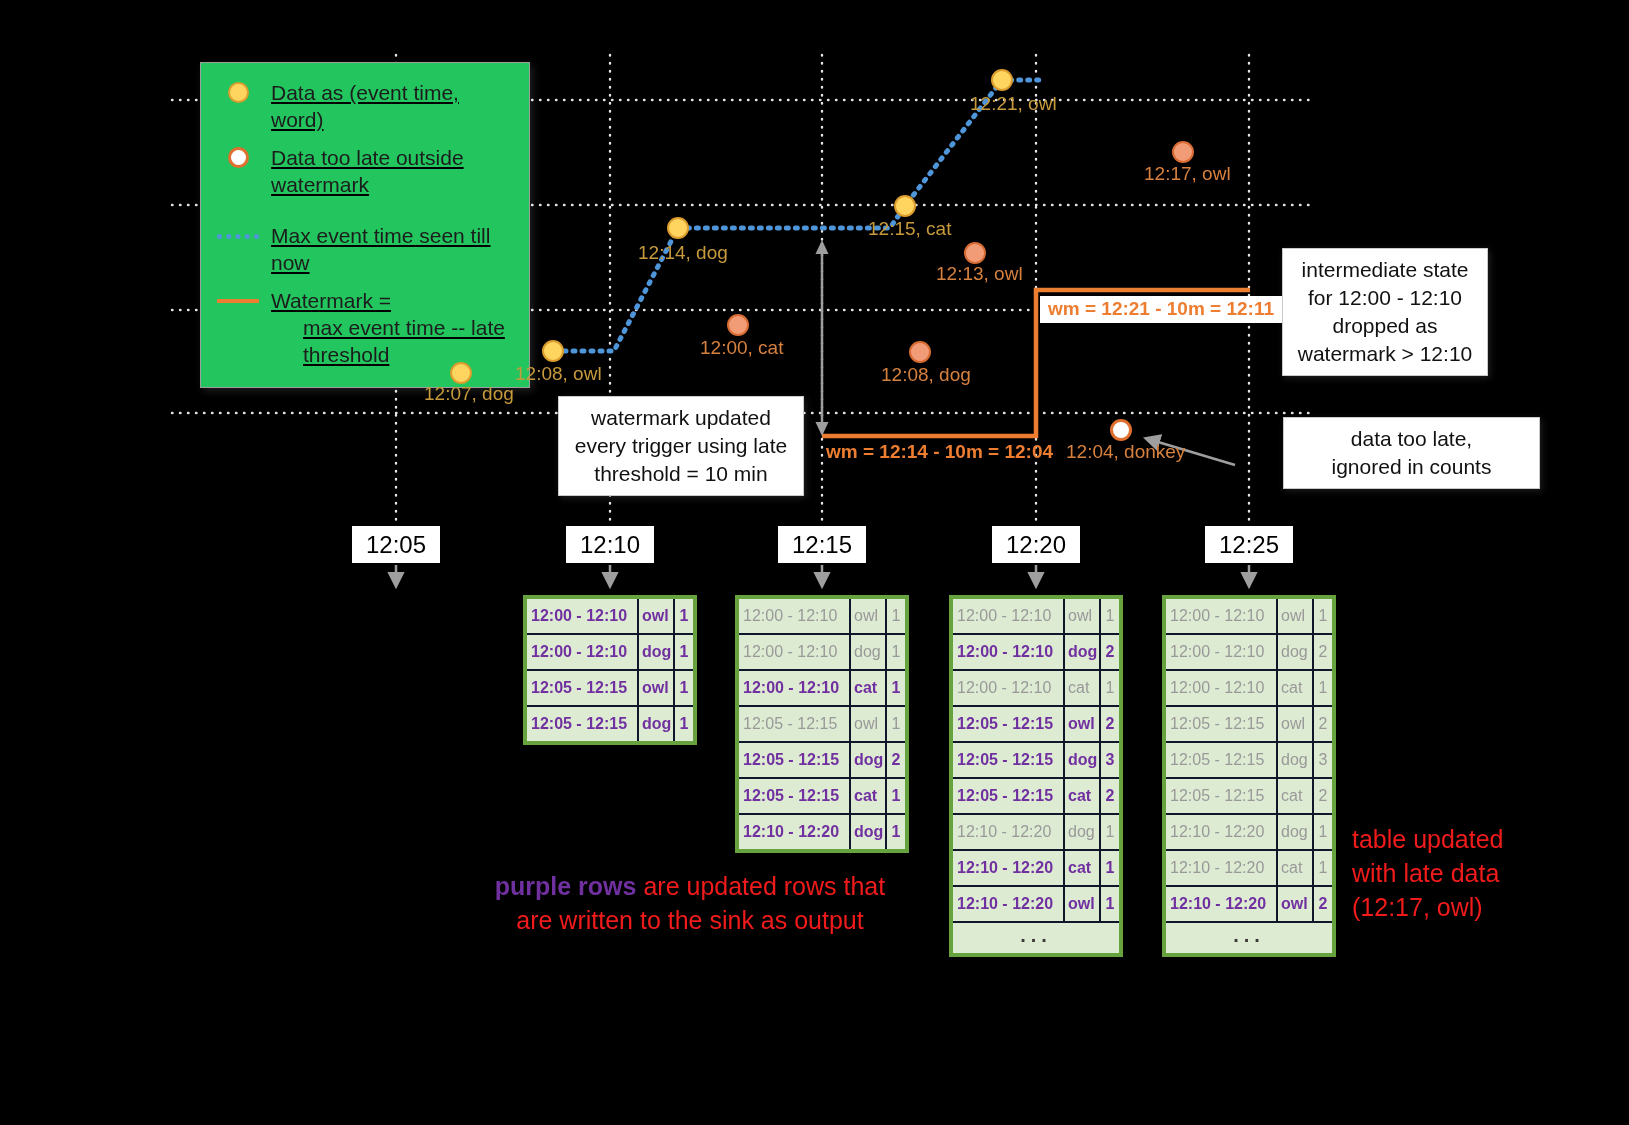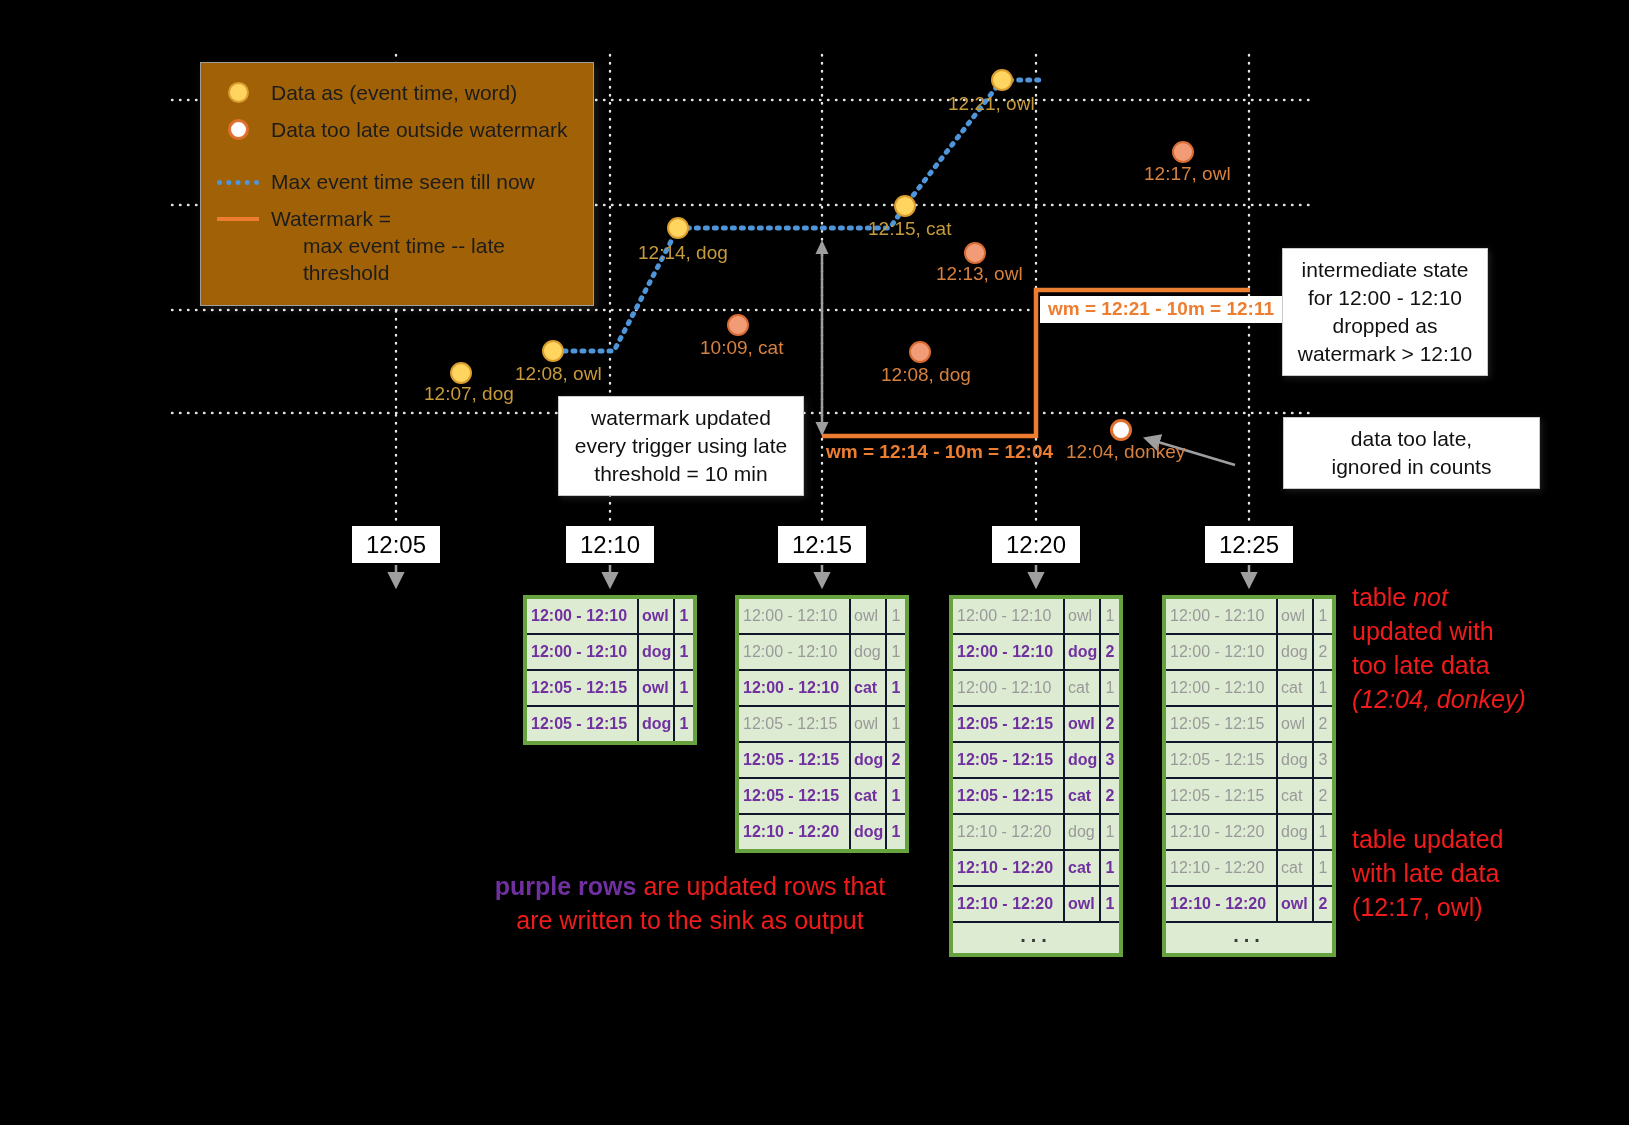--- a/index.html
+++ b/index.html
@@ -4,23 +4,23 @@
 <style>
   html,body{margin:0;padding:0;background:#000;}
   #stage{
     position:relative;width:1629px;height:1125px;background:#000;
     font-family:"Liberation Sans",sans-serif;overflow:hidden;
   }
   svg.overlay{position:absolute;left:0;top:0;}
 
   
   .legend{
-    position:absolute;left:200px;top:62px;width:394px;box-sizing:border-box;
-    background:#a16207;border:1px solid #9e9e9e;box-shadow:3px 3px 8px rgba(255,255,255,.12);
-    padding:16px 16px 18px 14px;display:flex;flex-direction:column;gap:10px;
+    position:absolute;left:200px;top:62px;width:330px;box-sizing:border-box;
+    background:#22c55e;border:1px solid #9e9e9e;box-shadow:3px 3px 8px rgba(255,255,255,.12);
+    padding:16px 16px 18px 14px;display:flex;flex-direction:column;gap:10px;text-decoration:underline;
   }
   .legend-item{display:flex;align-items:flex-start;gap:10px;color:#1c1c1c;font-size:21px;line-height:1.3;}
   .legend-item.gap-above{margin-top:14px;}
   .sw{flex:0 0 46px;display:flex;justify-content:center;}
   .swi{display:inline-block;box-sizing:border-box;}
   .sw-ontime{width:21px;height:21px;border-radius:50%;background:#FFD45F;border:2px solid #DA9D2E;margin-top:3px;}
   .sw-late{width:21px;height:21px;border-radius:50%;background:#F29B77;border:2px solid #D96C33;margin-top:3px;}
   .sw-toolate{width:21px;height:21px;border-radius:50%;background:#fff;border:3px solid #E0702F;margin-top:3px;}
   .sw-maxline{width:42px;height:0;border-top:5px dotted #4E96D9;margin-top:12px;}
   .sw-wmline{width:42px;height:0;border-top:4px solid #ED7D31;margin-top:12px;}
@@ -158,26 +158,20 @@
     <div>for 12:00 - 12:10</div>
     <div>dropped as</div>
     <div>watermark &gt; 12:10</div>
   </div>
 
   <div class="callout" style="left:1237px;top:417px;width:257px;margin-left:46px;">
     <div>data too late,</div>
     <div>ignored in counts</div>
   </div>
 
-  <div class="note" style="left:1352px;top:580px;">
-    <div><span>table </span><span class="it">not</span></div>
-    <div>updated with</div>
-    <div>too late data</div>
-    <div class="it">(12:04, donkey)</div>
-  </div>
 
   <div class="note" style="left:1352px;top:822px;">
     <div>table updated</div>
     <div>with late data</div>
     <div>(12:17, owl)</div>
   </div>
 
   <div class="note" style="left:455px;top:869px;width:470px;text-align:center;">
     <div><span class="purple">purple rows</span><span> are updated rows that</span></div>
     <div>are written to the sink as output</div>
@@ -185,23 +179,23 @@
 
 <div class="pt pt-ontime" style="left: 450px; top: 362px;"></div>
     <div class="pt-label lab-ontime" style="left: 424px; top: 383px;">12:07, dog</div>
     <div class="pt pt-ontime" style="left: 542px; top: 340px;"></div>
     <div class="pt-label lab-ontime" style="left: 515px; top: 363px;">12:08, owl</div>
     <div class="pt pt-ontime" style="left: 667px; top: 217px;"></div>
     <div class="pt-label lab-ontime" style="left: 638px; top: 242px;">12:14, dog</div>
     <div class="pt pt-ontime" style="left: 894px; top: 195px;"></div>
     <div class="pt-label lab-ontime" style="left: 868px; top: 218px;">12:15, cat</div>
     <div class="pt pt-ontime" style="left: 991px; top: 69px;"></div>
-    <div class="pt-label lab-ontime" style="left: 948px; top: 93px;">12:21, owl</div>
+    <div class="pt-label lab-ontime" style="left: 970px; top: 93px;">12:21, owl</div>
     <div class="pt pt-late" style="left: 727px; top: 314px;"></div>
-    <div class="pt-label lab-late" style="left: 700px; top: 337px;">10:09, cat</div>
+    <div class="pt-label lab-late" style="left: 700px; top: 337px;">12:00, cat</div>
     <div class="pt pt-late" style="left: 964px; top: 242px;"></div>
     <div class="pt-label lab-late" style="left: 936px; top: 263px;">12:13, owl</div>
     <div class="pt pt-late" style="left: 909px; top: 341px;"></div>
     <div class="pt-label lab-late" style="left: 881px; top: 364px;">12:08, dog</div>
     <div class="pt pt-late" style="left: 1172px; top: 141px;"></div>
     <div class="pt-label lab-late" style="left: 1144px; top: 163px;">12:17, owl</div>
     <div class="pt pt-toolate" style="left: 1110px; top: 419px;"></div>
     <div class="pt-label lab-toolate" style="left: 1066px; top: 441px;">12:04, donkey</div>
     <div class="trigger" style="left: 352px;">12:05</div>
     <div class="trigger" style="left: 566px;">12:10</div>

